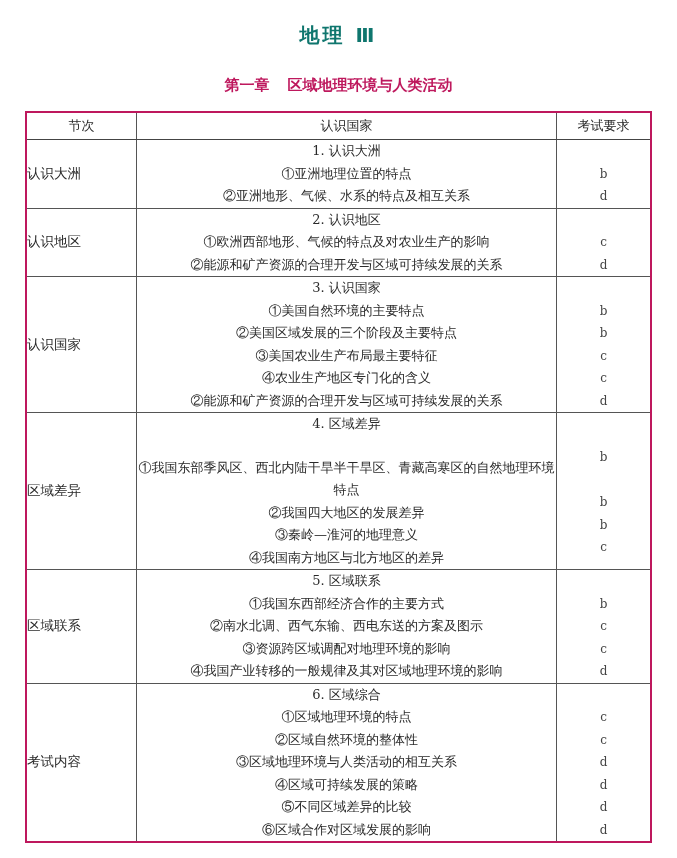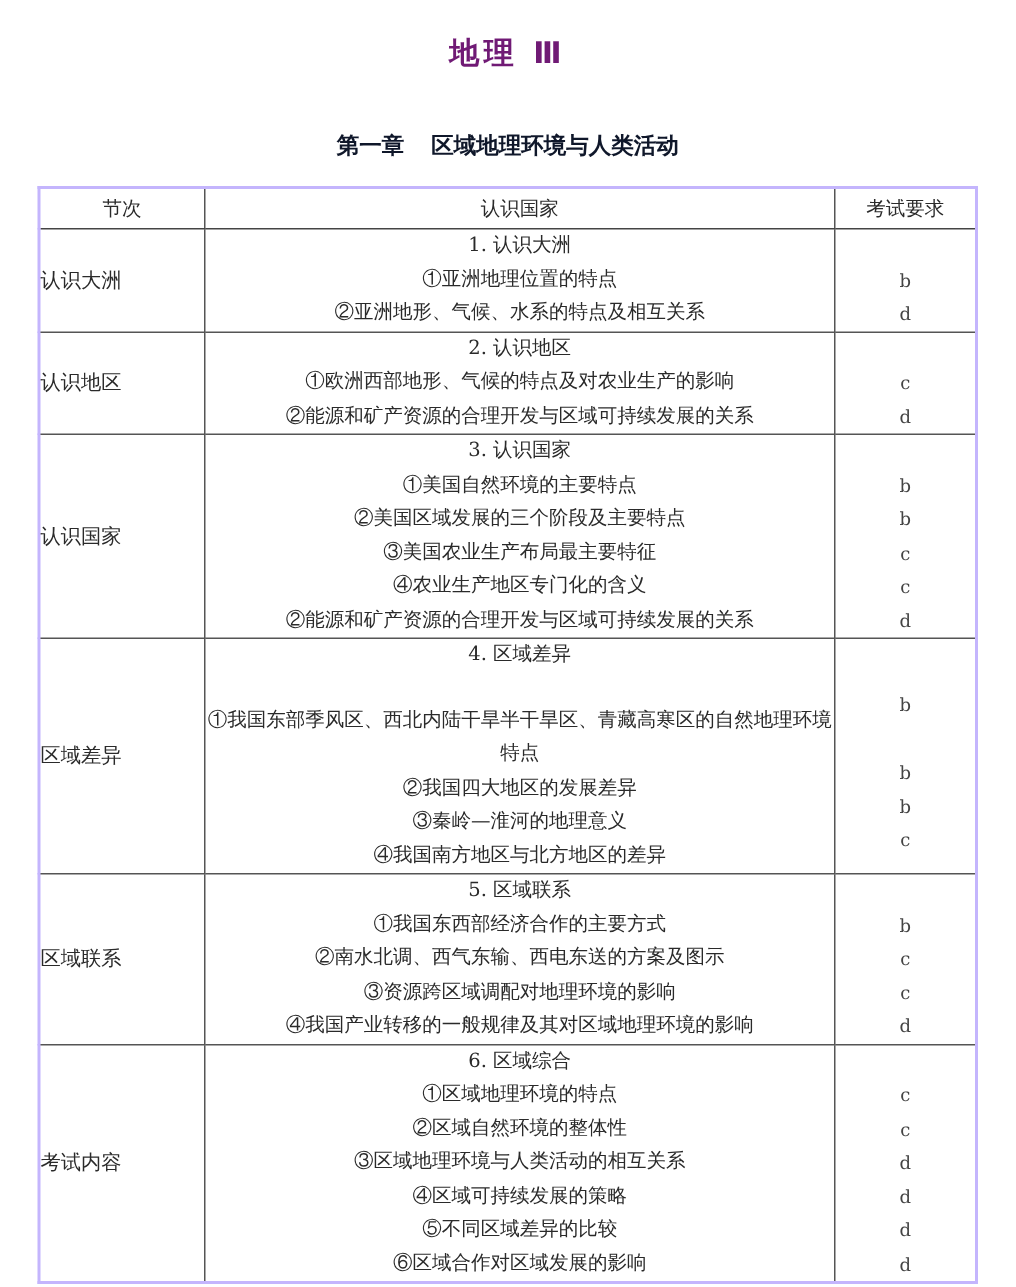--- a/index.html
+++ b/index.html
@@ -5,33 +5,33 @@
   html, body { margin: 0; padding: 0; background: #ffffff; }
   body {
     width: 677px; height: 858px; position: relative; overflow: hidden;
     font-family: "DejaVu Serif", "Liberation Serif", serif;
     color: #2a2a2a;
   }
   .page-title {
     position: absolute; left: 0; right: 0; top: 22px;
     text-align: center; font-size: 20px; font-weight: bold;
     font-family: "DejaVu Sans", "Liberation Sans", sans-serif;
-    letter-spacing: 3px; color: #701a75;
+    letter-spacing: 3px; color: #0f766e;
   }
   .chapter-title {
-    position: absolute; left: 0; right: 0; top: 88px;
+    position: absolute; left: 0; right: 0; top: 76px;
     text-align: center; font-size: 15px; font-weight: bold;
     font-family: "DejaVu Sans", "Liberation Sans", sans-serif;
-    color: #0f172a;
+    color: #be185d;
   }
   .chapter-title .sep { display: inline-block; width: 18px; }
   table.syllabus {
-    position: absolute; left: 25px; top: 124px;
+    position: absolute; left: 25px; top: 111px;
     width: 627px; border-collapse: collapse;
-    border: 2px solid #c4b5fd;
+    border: 2px solid #be185d;
     font-size: 13px;
   }
   table.syllabus th, table.syllabus td {
     border: 1px solid #555; padding: 0; vertical-align: middle;
   }
   table.syllabus th {
     height: 26px; font-weight: normal; font-size: 13px;
     font-family: "DejaVu Sans", "Liberation Sans", sans-serif;
     text-align: center; border-bottom: 1.5px solid #444;
   }

